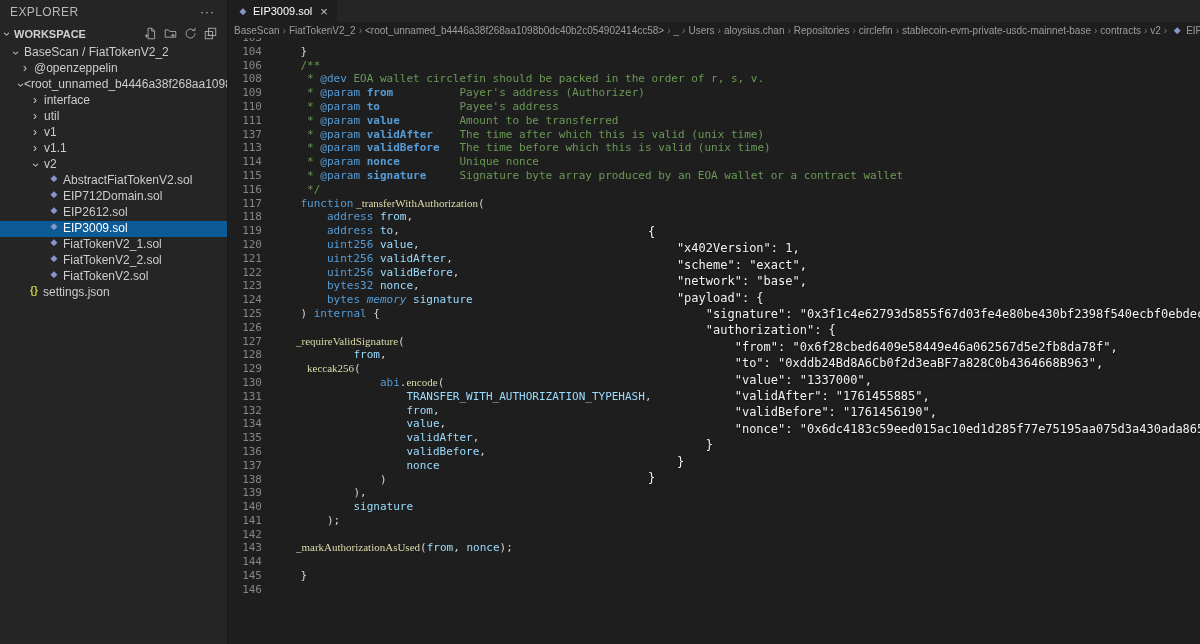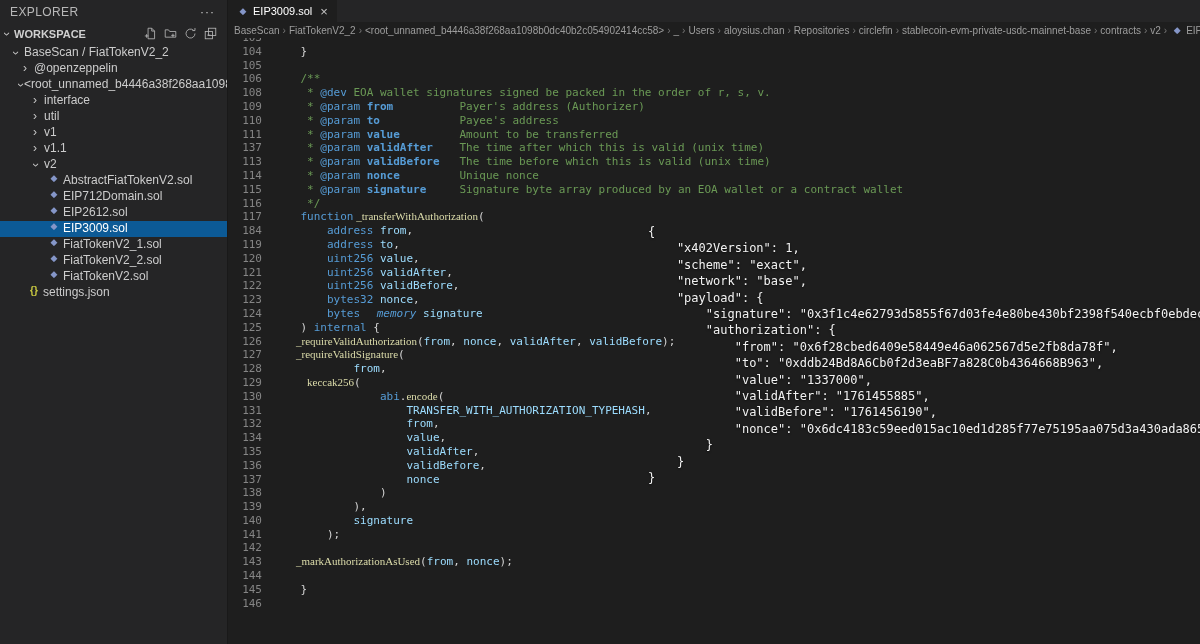--- a/index.html
+++ b/index.html
@@ -44,21 +44,21 @@
             font-family:"DejaVu Sans Mono", monospace; font-size:11px; line-height:13.8px; }
   .codewrap { margin-top:-7px; }
   .cline { display:flex; height:13.8px; }
   .lnum { width:34px; flex:none; text-align:right; color:var(--linenum,#858585); }
   .ltxt { padding-left:12px; white-space:pre; }
 
   .tk-cm  { color:var(--comment,#6a9955); }
   .tk-tag { color:var(--keyword,#569cd6); }
   .tk-pn  { color:var(--keyword,#569cd6); font-weight:bold; }
   .tk-kw  { color:var(--keyword,#569cd6); }
-  .tk-kwi { color:var(--keyword,#569cd6); font-style:italic;margin-left:10px; }
+  .tk-kwi { color:var(--keyword,#569cd6); font-style:italic; }
   .tk-fn  { color:var(--function,#dcdcaa);font-family:Liberation Serif, serif; }
   .tk-vr  { color:var(--variable,#9cdcfe); }
   .tk-pu  { color:var(--punct,#d4d4d4); }
 
   .overlay { position:absolute; left:420px; top:186px; color:var(--overlay-text,#f2f2f2);
              font-size:12px; line-height:16.4px; white-space:pre;
              text-shadow:0 1px 2px rgba(0,0,0,.55); pointer-events:none; }
   svg { stroke:#bbbbbb; stroke-width:1; fill:none; }
 </style>
 </head>
@@ -217,30 +217,26 @@
       <div class="codewrap">
           <div class="cline">
             <span class="lnum">103</span>
             <span class="ltxt"></span>
           </div>
           <div class="cline">
             <span class="lnum">104</span>
             <span class="ltxt"><span class="tk-pu">    }</span></span>
           </div>
           <div class="cline">
-            <span class="lnum">105</span>
-            <span class="ltxt"></span>
-          </div>
-          <div class="cline">
             <span class="lnum">106</span>
             <span class="ltxt"><span class="tk-cm">    /**</span></span>
           </div>
           <div class="cline">
             <span class="lnum">108</span>
-            <span class="ltxt"><span class="tk-cm">     * </span><span class="tk-tag">@dev</span><span class="tk-cm"> EOA wallet signatures signed be packed in the order of r, s, v.</span></span>
+            <span class="ltxt"><span class="tk-cm">     * </span><span class="tk-tag">@dev</span><span class="tk-cm"> EOA wallet circlefin should be packed in the order of r, s, v.</span></span>
           </div>
           <div class="cline">
             <span class="lnum">109</span>
             <span class="ltxt"><span class="tk-cm">     * </span><span class="tk-tag">@param</span><span class="tk-pn"> from</span><span class="tk-cm">          Payer's address (Authorizer)</span></span>
           </div>
           <div class="cline">
             <span class="lnum">110</span>
             <span class="ltxt"><span class="tk-cm">     * </span><span class="tk-tag">@param</span><span class="tk-pn"> to</span><span class="tk-cm">            Payee's address</span></span>
           </div>
           <div class="cline">
@@ -265,21 +261,21 @@
           </div>
           <div class="cline">
             <span class="lnum">116</span>
             <span class="ltxt"><span class="tk-cm">     */</span></span>
           </div>
           <div class="cline">
             <span class="lnum">117</span>
             <span class="ltxt"><span class="tk-kw">    function</span><span class="tk-fn"> _transferWithAuthorization</span><span class="tk-pu">(</span></span>
           </div>
           <div class="cline">
-            <span class="lnum">184</span>
+            <span class="lnum">118</span>
             <span class="ltxt"><span class="tk-kw">        address</span><span class="tk-vr"> from</span><span class="tk-pu">,</span></span>
           </div>
           <div class="cline">
             <span class="lnum">119</span>
             <span class="ltxt"><span class="tk-kw">        address</span><span class="tk-vr"> to</span><span class="tk-pu">,</span></span>
           </div>
           <div class="cline">
             <span class="lnum">120</span>
             <span class="ltxt"><span class="tk-kw">        uint256</span><span class="tk-vr"> value</span><span class="tk-pu">,</span></span>
           </div>
@@ -298,21 +294,20 @@
           <div class="cline">
             <span class="lnum">124</span>
             <span class="ltxt"><span class="tk-kw">        bytes</span><span class="tk-kwi"> memory</span><span class="tk-vr"> signature</span></span>
           </div>
           <div class="cline">
             <span class="lnum">125</span>
             <span class="ltxt"><span class="tk-pu">    ) </span><span class="tk-kw">internal</span><span class="tk-pu"> {</span></span>
           </div>
           <div class="cline">
             <span class="lnum">126</span>
-            <span class="ltxt"><span class="tk-fn">        _requireValidAuthorization</span><span class="tk-pu">(</span><span class="tk-vr">from</span><span class="tk-pu">, </span><span class="tk-vr">nonce</span><span class="tk-pu">, </span><span class="tk-vr">validAfter</span><span class="tk-pu">, </span><span class="tk-vr">validBefore</span><span class="tk-pu">);</span></span>
           </div>
           <div class="cline">
             <span class="lnum">127</span>
             <span class="ltxt"><span class="tk-fn">        _requireValidSignature</span><span class="tk-pu">(</span></span>
           </div>
           <div class="cline">
             <span class="lnum">128</span>
             <span class="ltxt"><span class="tk-vr">            from</span><span class="tk-pu">,</span></span>
           </div>
           <div class="cline">

